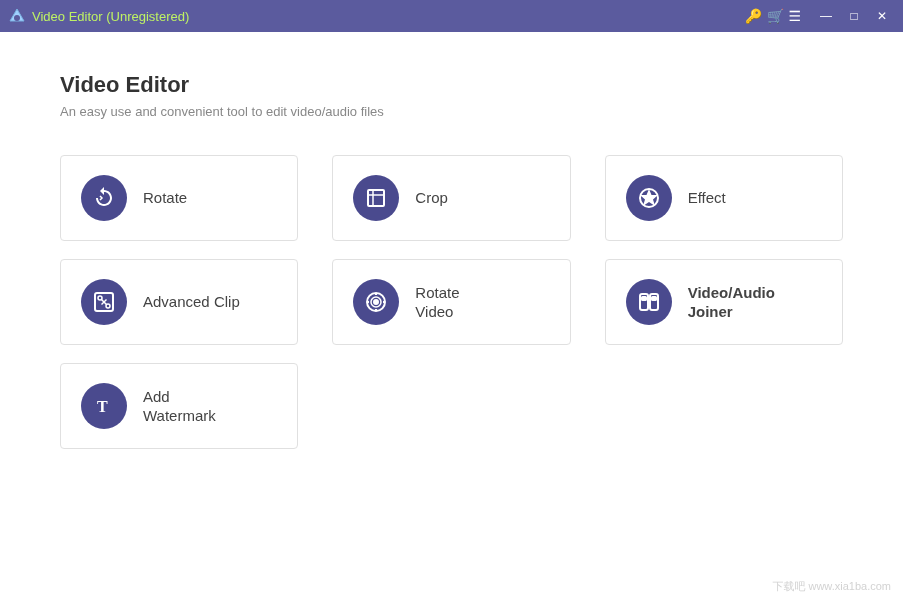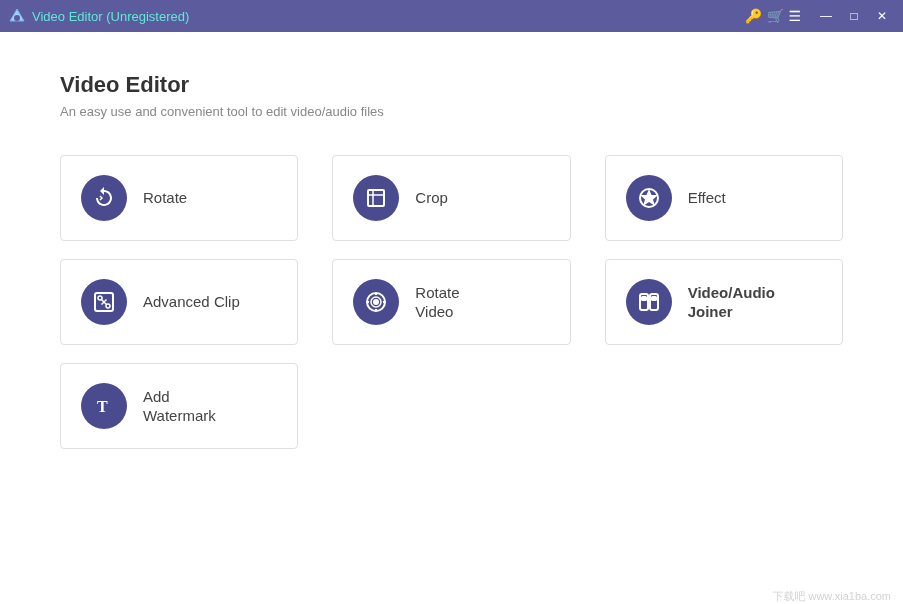--- a/index.html
+++ b/index.html
@@ -25,21 +25,21 @@
     .title-bar-icon {
       width: 18px;
       height: 18px;
       margin-right: 6px;
       display: flex;
       align-items: center;
       justify-content: center;
     }
 
     .title-bar-title {
-      color: #5eead4;
+      color: #bef264;
       font-size: 13px;
       flex: 1;
     }
 
     .title-bar-controls {
       display: flex;
       gap: 2px;
     }
 
     .title-bar-btn {
@@ -138,21 +138,21 @@
 
     .icon-svg-fill {
       width: 24px;
       height: 24px;
       fill: #fff;
     }
 
     
     .watermark {
       position: absolute;
-      bottom: 0;
+      bottom: 10px;
       right: 12px;
       color: rgba(180,180,180,0.6);
       font-size: 11px;
     }
   </style>
 </head>
 <body>
 
 <div class="title-bar">
   <div class="title-bar-icon">

